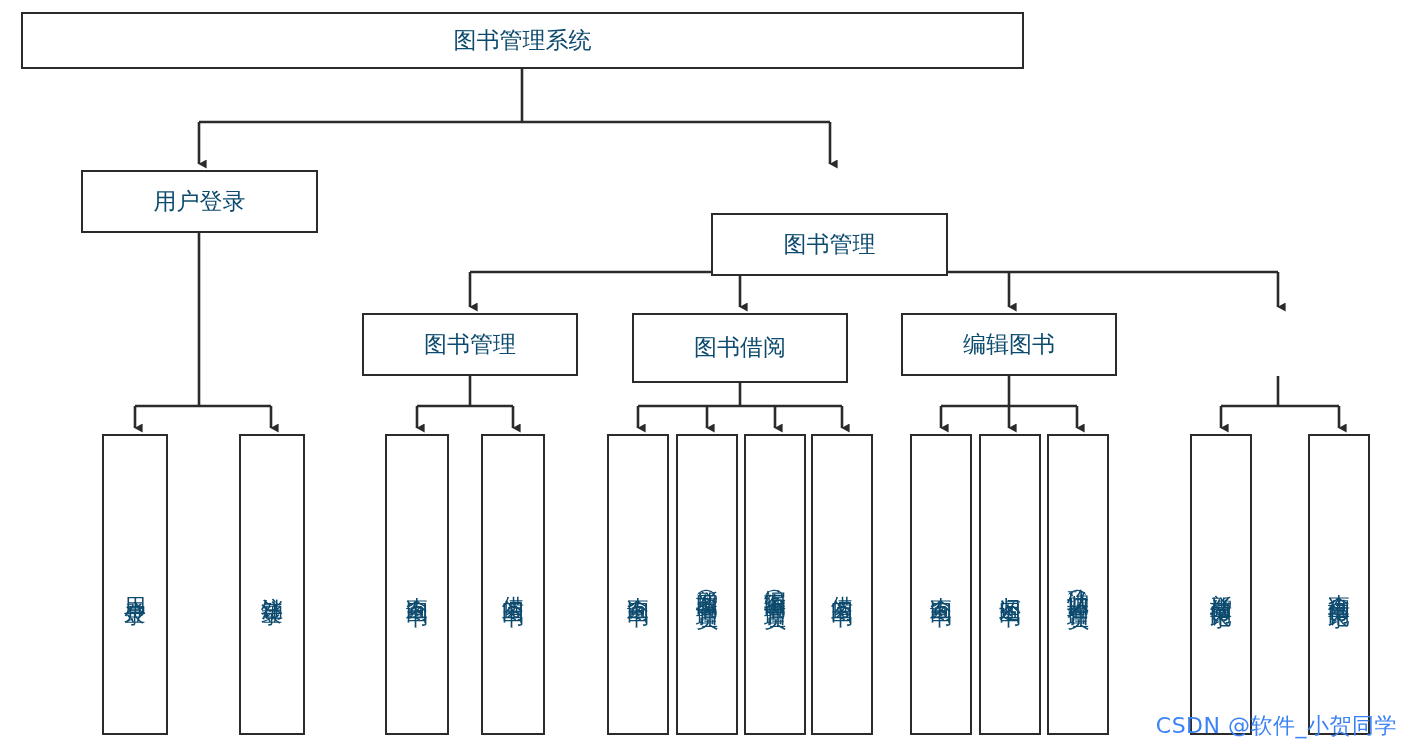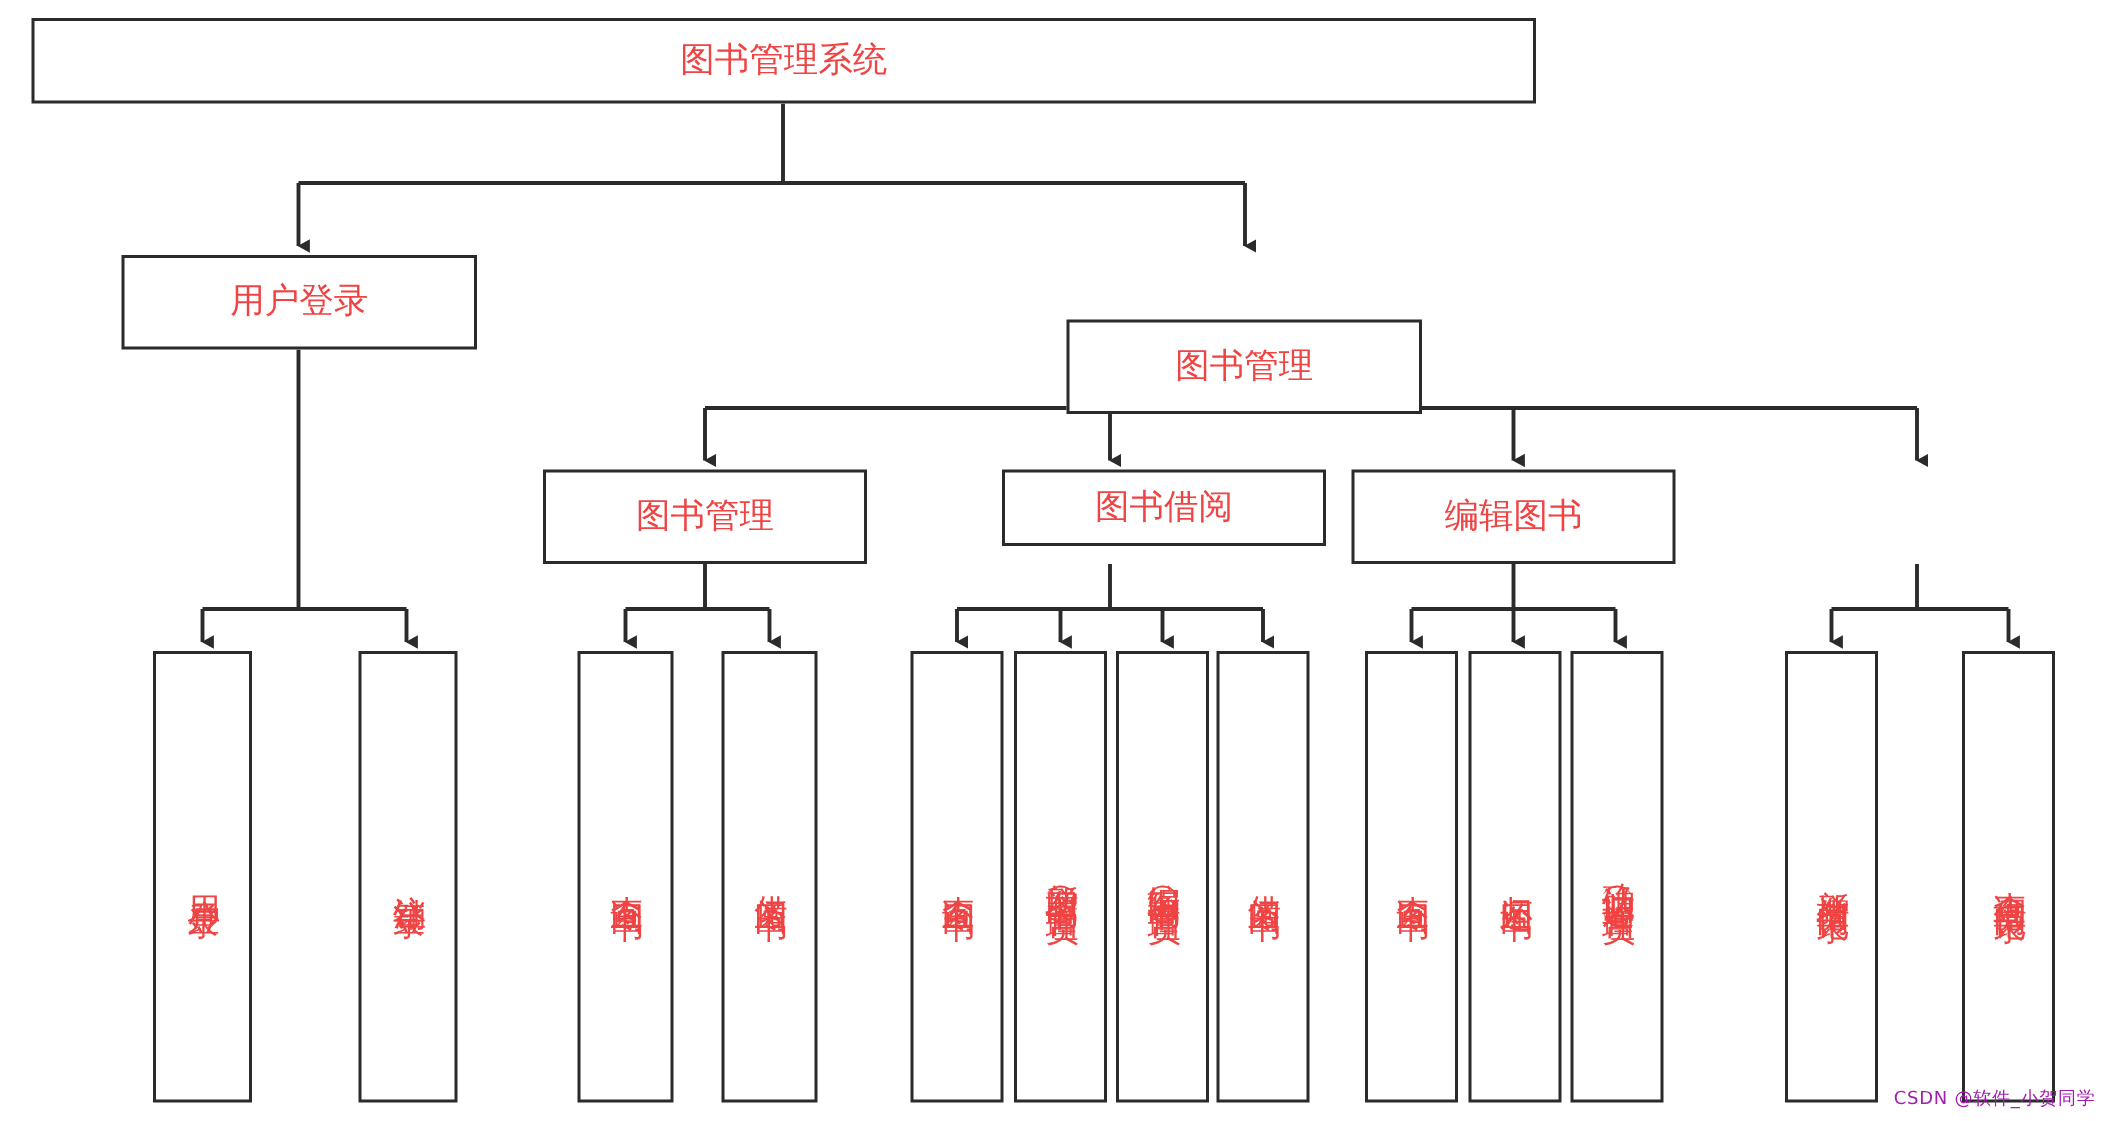--- a/index.html
+++ b/index.html
@@ -28,21 +28,21 @@
     position: absolute;
     box-sizing: border-box;
     background: #ffffff;
     border: 2.5px solid #2b2b2b;
     display: flex;
     align-items: center;
     justify-content: center;
     z-index: 3;
   }
   .node .label {
-    color: #ef4444;
+    color: #0c4a6e;
     line-height: 1.18;
     text-align: right;
     white-space: nowrap;
   }
   .node.horiz .label {
     font-size: 23px;
   }
   .node.root .label {
     font-size: 23px;
   }
@@ -54,22 +54,22 @@
     writing-mode: vertical-rl;
     text-orientation: upright;
     font-size: 22px;
     letter-spacing: 3px;
     line-height: 1;
   }
   .watermark {
     position: absolute;
     right: 8px;
     bottom: 6px;
-    font-size: 12px;
-    color: #a21caf;
+    font-size: 22px;
+    color: #3b82f6;
     letter-spacing: 0.5px;
     z-index: 6;
     white-space: nowrap;
   }
 </style>
 </head>
 <body>
 
 <div id="canvas">
 
@@ -135,21 +135,21 @@
   </div>
 
   <div class="node horiz" style="left:711px; top:170px; width:237px; height:63px;margin-top:43px;">
     <span class="label">图书管理</span>
   </div>
 
   <div class="node horiz" style="left:362px; top:313px; width:216px; height:63px;">
     <span class="label">图书管理</span>
   </div>
 
-  <div class="node horiz" style="left:668px; top:313px; width:216px; height:51px;">
+  <div class="node horiz" style="left:632px; top:313px; width:216px; height:70px;">
     <span class="label">图书借阅</span>
   </div>
 
   <div class="node horiz" style="left:901px; top:313px; width:216px; height:63px;">
     <span class="label">编辑图书</span>
   </div>
 
 
   <div class="node vert" style="left:102px; top:434px; width:66px; height:301px;">
     <span class="label">用户登录</span>

